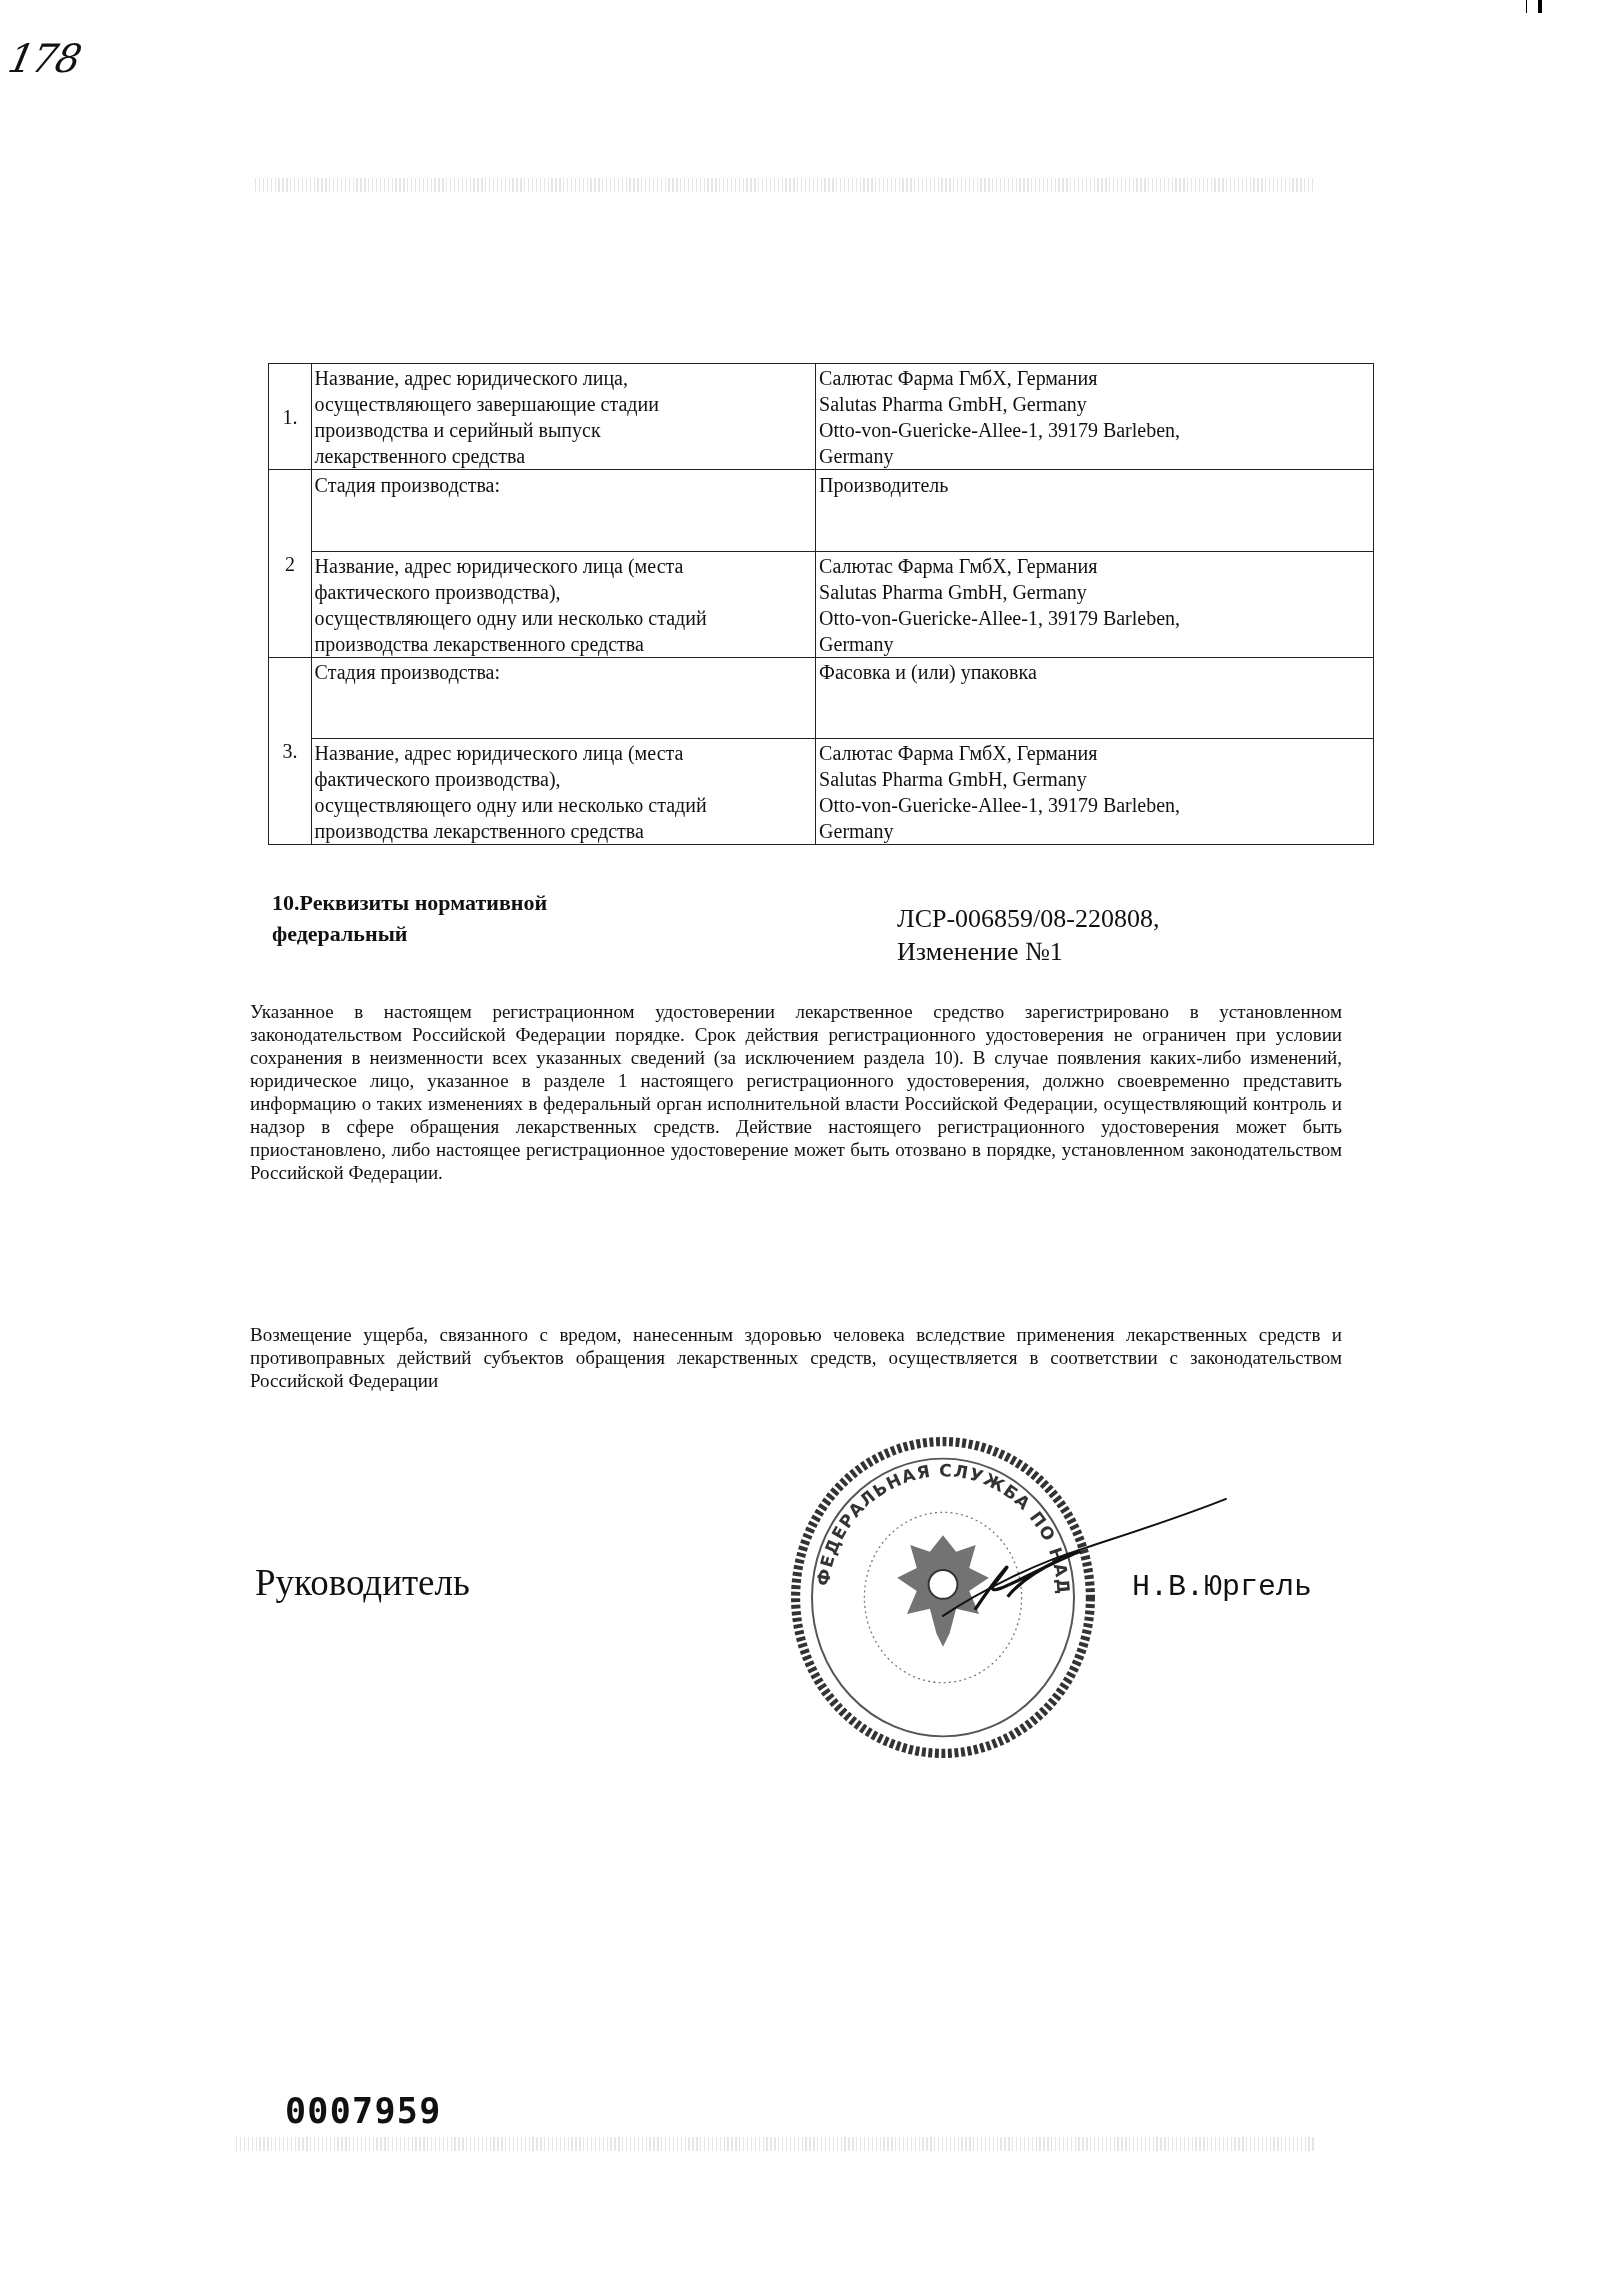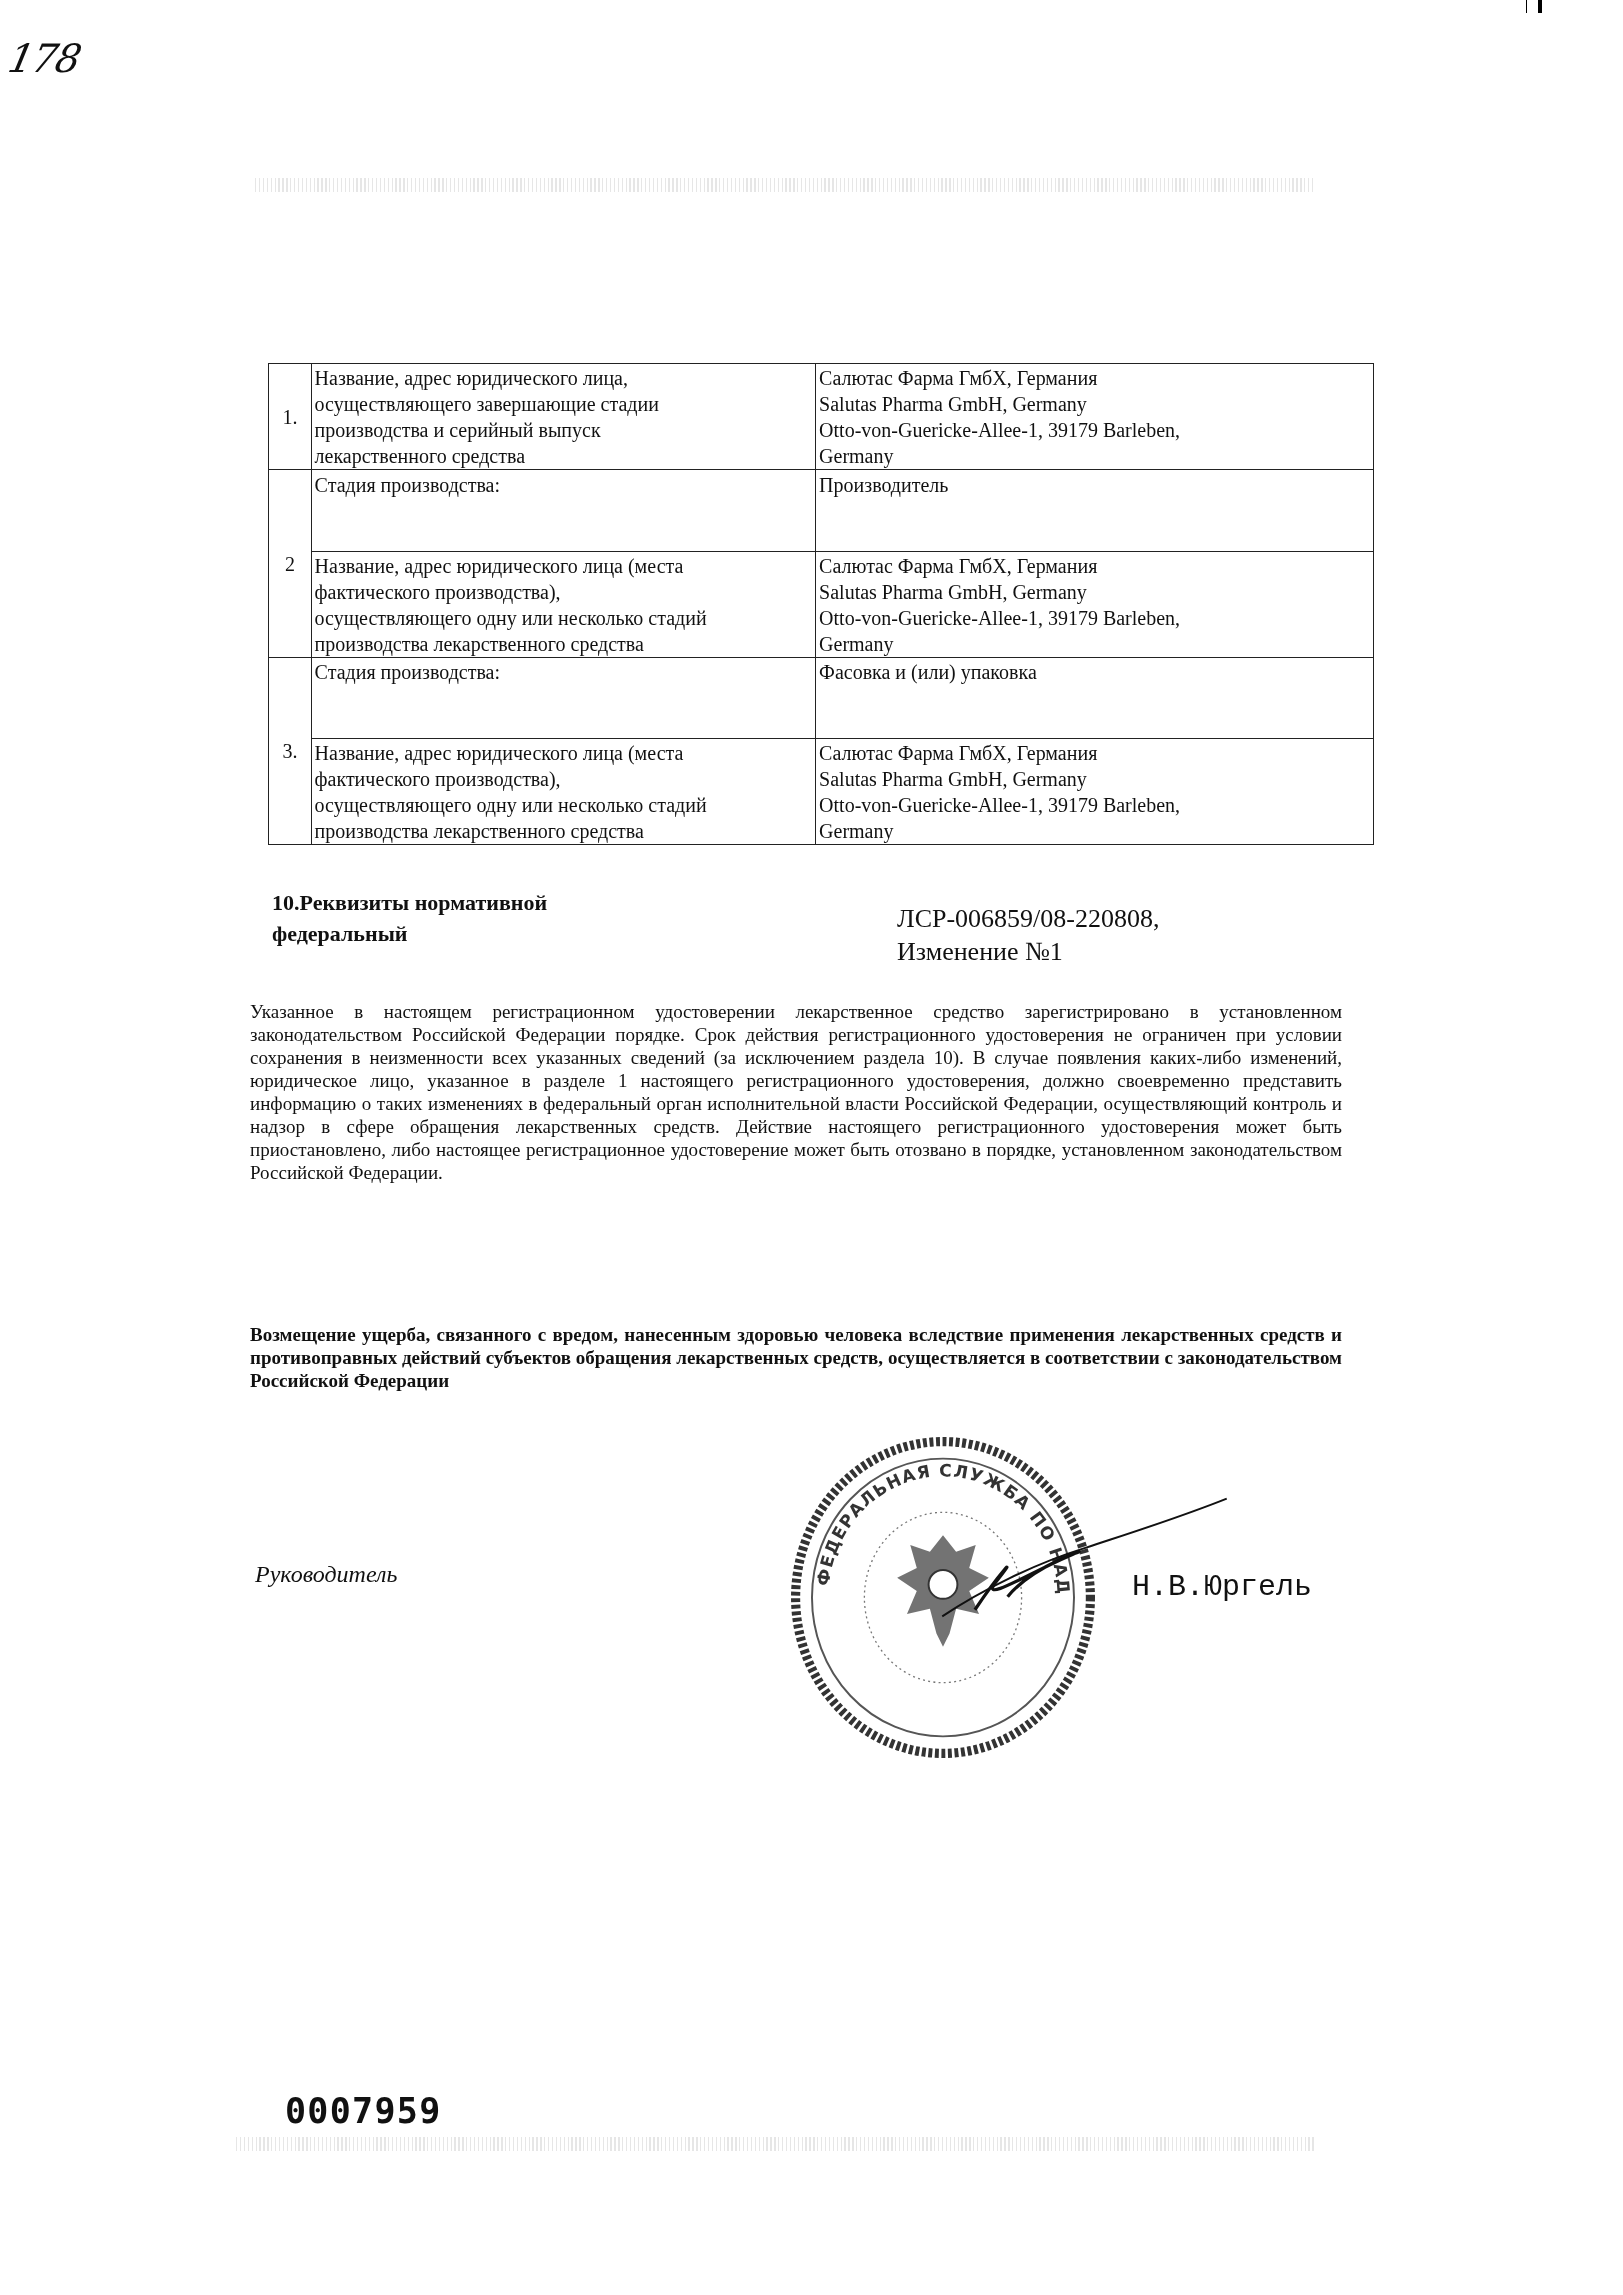--- a/index.html
+++ b/index.html
@@ -33,22 +33,22 @@
     font-weight: bold; font-size: 22px; line-height: 31px;
   }
   .sec10-value {
     position: absolute; left: 897px; top: 902px;
     font-size: 26px; line-height: 33px;
   }
   .para {
     position: absolute; left: 250px; width: 1092px;
     font-size: 19px; line-height: 23px; text-align: justify;
   }
-  .para.bold { font-weight: bold; }
-  .signer-title { position: absolute; left: 255px; top: 1561px; font-size: 24px; font-style: italic; }
+  .para.bold { font-weight: normal; }
+  .signer-title { position: absolute; left: 255px; top: 1561px; font-size: 37px; }
   .signer-name { position: absolute; left: 1132px; top: 1570px; font-size: 30px; font-family: Liberation Mono, monospace; }
   .stamp {
     position: absolute; left: 789px; top: 1437px; width: 308px; height: 321px;
   }
   .signature { position: absolute; left: 903px; top: 1492px; width: 327px; height: 144px; }
   .serial {
     position: absolute; left: 285px; top: 2091px;
     font-family: "DejaVu Sans Mono", "Liberation Mono", monospace;
     font-weight: bold; font-size: 35px; letter-spacing: 1.3px;
   }

